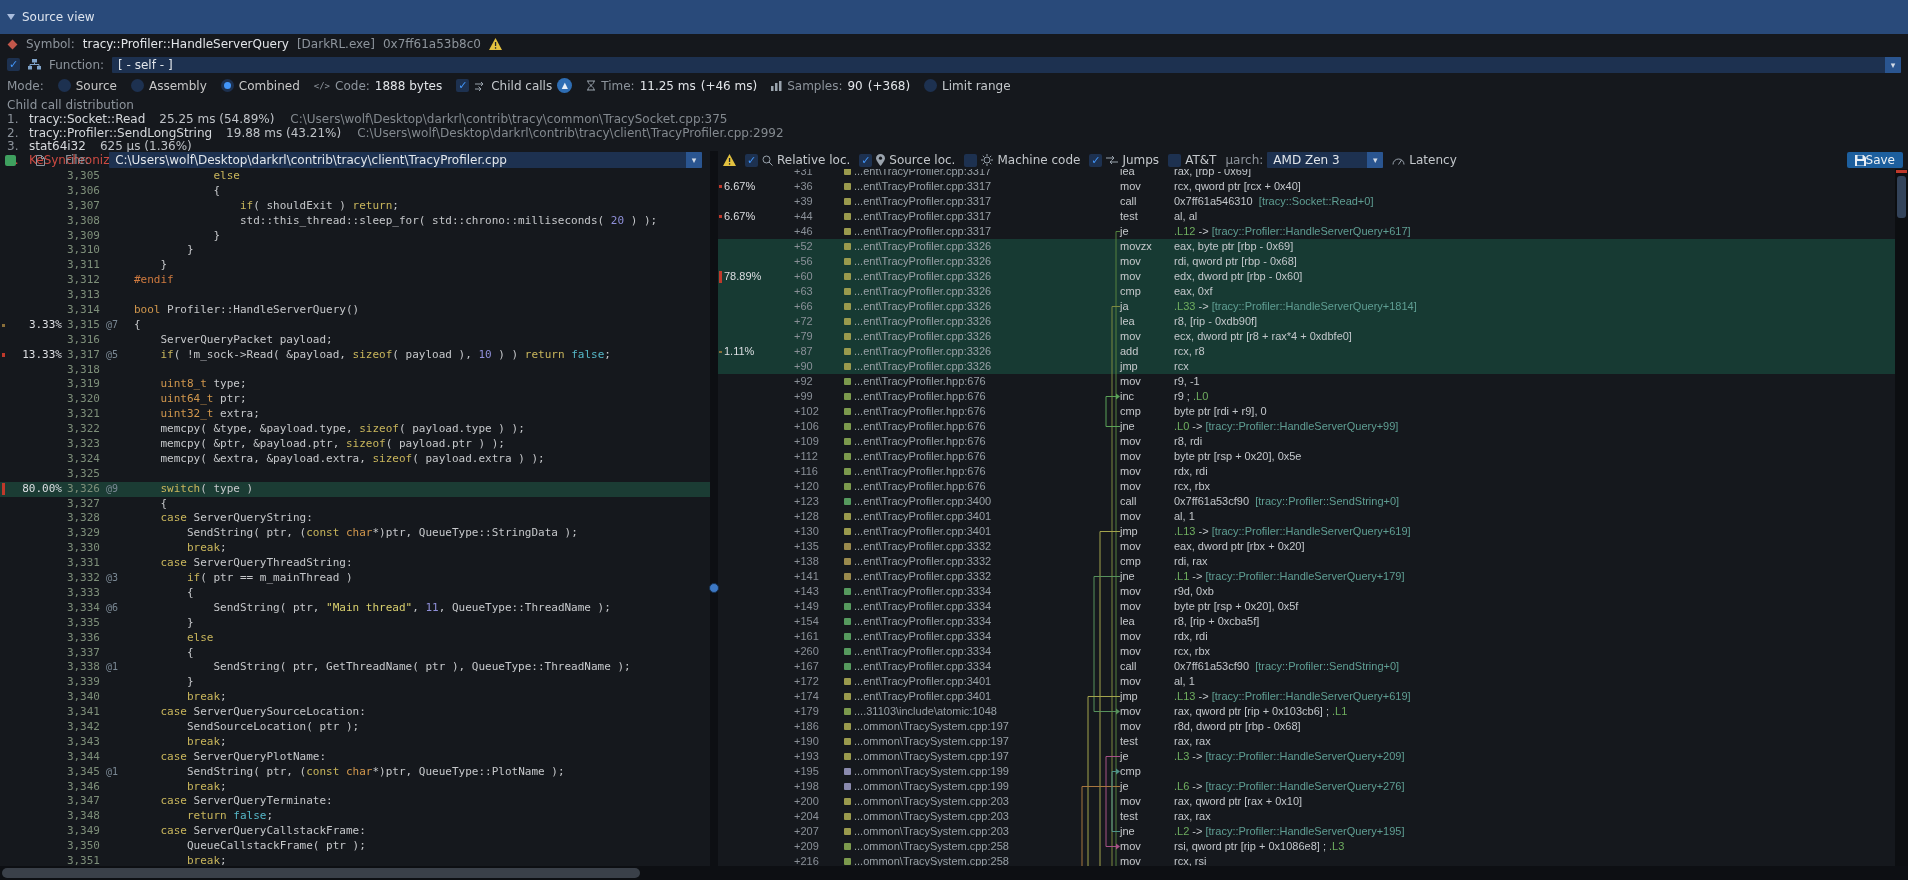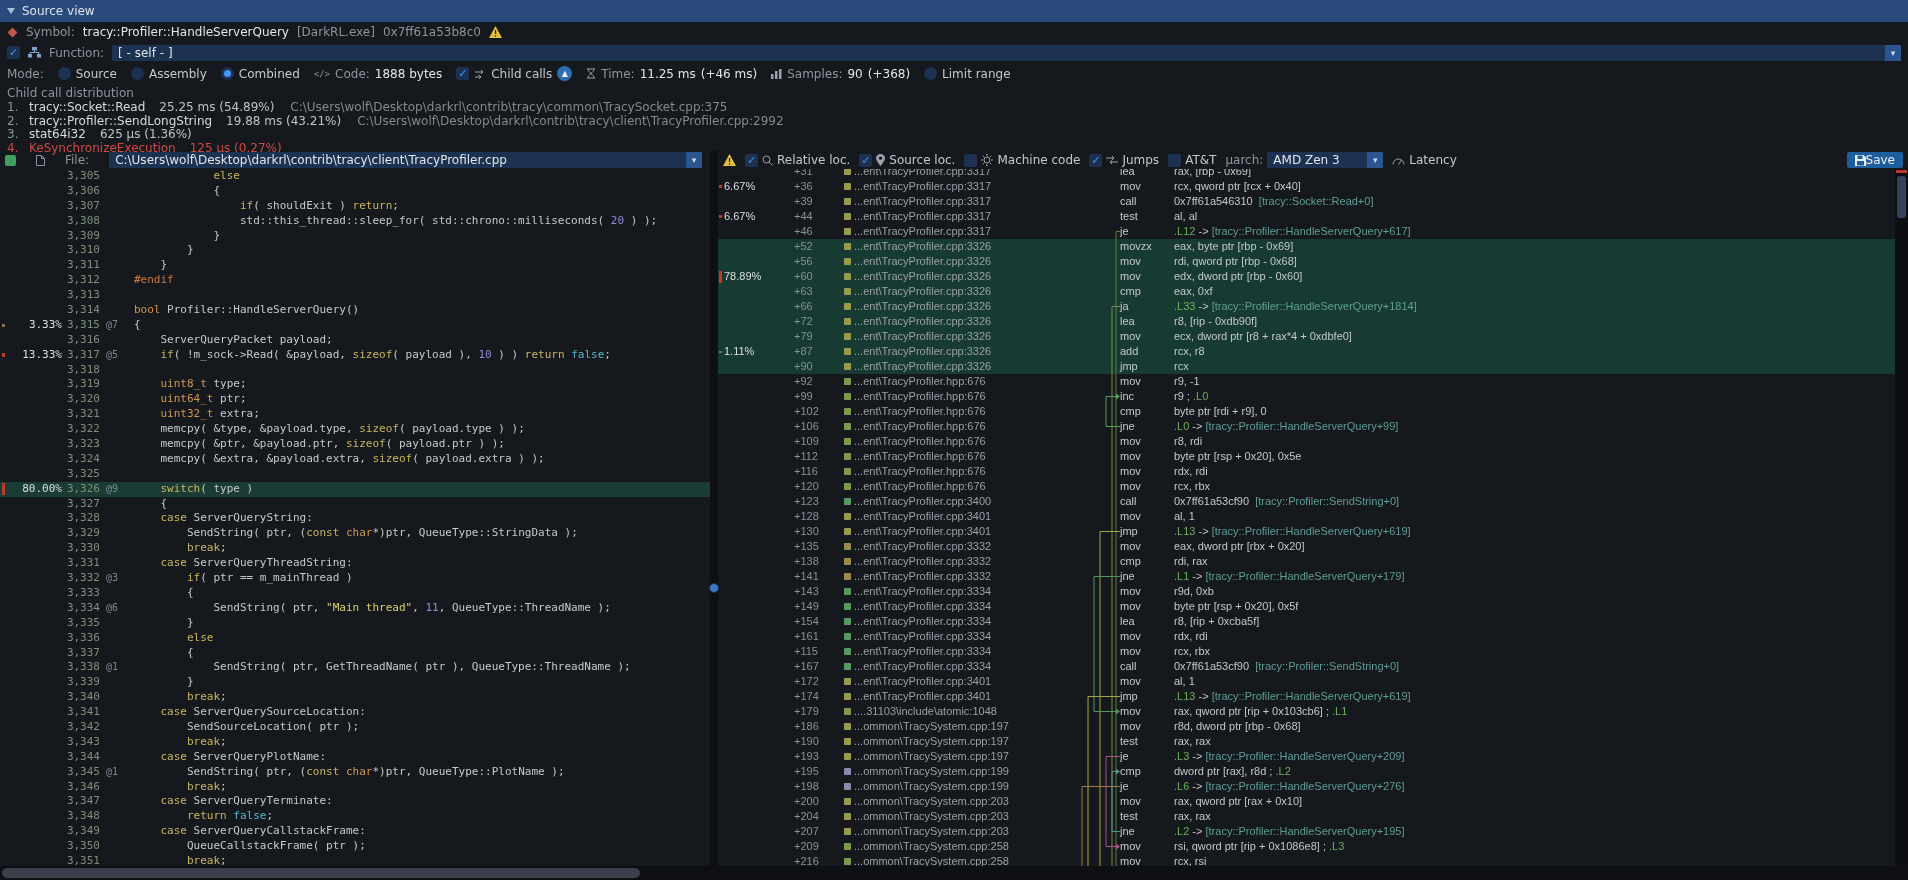--- a/index.html
+++ b/index.html
@@ -1,20 +1,20 @@
 <!DOCTYPE html>
 <html><head>
 <meta charset="utf-8">
 <style>
 *{box-sizing:border-box;margin:0;padding:0}
 html,body{background:#000}
 .window{position:relative;width:1908px;height:880px;background:#15181d;overflow:hidden;
   font-family:"DejaVu Sans",sans-serif;font-size:12px;color:#c8c8c8}
 
-.titlebar{height:22px;background:#294a7a;display:flex;align-items:center;gap:7px;padding:0 7px;color:#dde4ee}
+.titlebar{height:34px;background:#294a7a;display:flex;align-items:center;gap:7px;padding:0 7px;color:#dde4ee}
 .tri-down{width:0;height:0;border-left:4px solid transparent;border-right:4px solid transparent;border-top:6px solid #a9bddd}
 .title-text{font-size:12px}
 
 .hrow{display:flex;align-items:center;gap:8px;padding:8px 7px}
 #symbol-row{height:20px}
 #function-row{height:21px}
 #mode-row{height:21px;gap:14px}
 .lbl{color:#8d949c}
 .val{color:#e2e5e9}
 .ic{flex:none;display:inline-block}
@@ -370,29 +370,29 @@
             <div class="asm-row"><span class="a-heat"></span><span class="a-pct"></span><span class="a-off">+123</span><span class="a-sq"><i style="background: rgb(86, 154, 94);"></i></span><span class="a-loc">...ent\TracyProfiler.cpp:3400</span><span class="a-jump"></span><span class="a-ins">call</span><span class="a-ops">0x7ff61a53cf90  <span class="op-sym">[tracy::Profiler::SendString+0]</span></span></div>
             <div class="asm-row"><span class="a-heat"></span><span class="a-pct"></span><span class="a-off">+128</span><span class="a-sq"><i style="background: rgb(154, 154, 77);"></i></span><span class="a-loc">...ent\TracyProfiler.cpp:3401</span><span class="a-jump"></span><span class="a-ins">mov</span><span class="a-ops">al, 1</span></div>
             <div class="asm-row"><span class="a-heat"></span><span class="a-pct"></span><span class="a-off">+130</span><span class="a-sq"><i style="background: rgb(154, 154, 77);"></i></span><span class="a-loc">...ent\TracyProfiler.cpp:3401</span><span class="a-jump"></span><span class="a-ins">jmp</span><span class="a-ops"><span class="op-lbl">.L13</span> -&gt; <span class="op-sym">[tracy::Profiler::HandleServerQuery+619]</span></span></div>
             <div class="asm-row"><span class="a-heat"></span><span class="a-pct"></span><span class="a-off">+135</span><span class="a-sq"><i style="background: rgb(154, 138, 77);"></i></span><span class="a-loc">...ent\TracyProfiler.cpp:3332</span><span class="a-jump"></span><span class="a-ins">mov</span><span class="a-ops">eax, dword ptr [rbx + 0x20]</span></div>
             <div class="asm-row"><span class="a-heat"></span><span class="a-pct"></span><span class="a-off">+138</span><span class="a-sq"><i style="background: rgb(154, 138, 77);"></i></span><span class="a-loc">...ent\TracyProfiler.cpp:3332</span><span class="a-jump"></span><span class="a-ins">cmp</span><span class="a-ops">rdi, rax</span></div>
             <div class="asm-row"><span class="a-heat"></span><span class="a-pct"></span><span class="a-off">+141</span><span class="a-sq"><i style="background: rgb(154, 138, 77);"></i></span><span class="a-loc">...ent\TracyProfiler.cpp:3332</span><span class="a-jump"></span><span class="a-ins">jne</span><span class="a-ops"><span class="op-lbl">.L1</span> -&gt; <span class="op-sym">[tracy::Profiler::HandleServerQuery+179]</span></span></div>
             <div class="asm-row"><span class="a-heat"></span><span class="a-pct"></span><span class="a-off">+143</span><span class="a-sq"><i style="background: rgb(86, 154, 94);"></i></span><span class="a-loc">...ent\TracyProfiler.cpp:3334</span><span class="a-jump"></span><span class="a-ins">mov</span><span class="a-ops">r9d, 0xb</span></div>
             <div class="asm-row"><span class="a-heat"></span><span class="a-pct"></span><span class="a-off">+149</span><span class="a-sq"><i style="background: rgb(86, 154, 94);"></i></span><span class="a-loc">...ent\TracyProfiler.cpp:3334</span><span class="a-jump"></span><span class="a-ins">mov</span><span class="a-ops">byte ptr [rsp + 0x20], 0x5f</span></div>
             <div class="asm-row"><span class="a-heat"></span><span class="a-pct"></span><span class="a-off">+154</span><span class="a-sq"><i style="background: rgb(86, 154, 94);"></i></span><span class="a-loc">...ent\TracyProfiler.cpp:3334</span><span class="a-jump"></span><span class="a-ins">lea</span><span class="a-ops">r8, [rip + 0xcba5f]</span></div>
             <div class="asm-row"><span class="a-heat"></span><span class="a-pct"></span><span class="a-off">+161</span><span class="a-sq"><i style="background: rgb(86, 154, 94);"></i></span><span class="a-loc">...ent\TracyProfiler.cpp:3334</span><span class="a-jump"></span><span class="a-ins">mov</span><span class="a-ops">rdx, rdi</span></div>
-            <div class="asm-row"><span class="a-heat"></span><span class="a-pct"></span><span class="a-off">+115</span><span class="a-sq"><i style="background: rgb(86, 154, 94);"></i></span><span class="a-loc">...ent\TracyProfiler.cpp:3334</span><span class="a-jump"></span><span class="a-ins">mov</span><span class="a-ops">rcx, rbx</span></div>
+            <div class="asm-row"><span class="a-heat"></span><span class="a-pct"></span><span class="a-off">+260</span><span class="a-sq"><i style="background: rgb(86, 154, 94);"></i></span><span class="a-loc">...ent\TracyProfiler.cpp:3334</span><span class="a-jump"></span><span class="a-ins">mov</span><span class="a-ops">rcx, rbx</span></div>
             <div class="asm-row"><span class="a-heat"></span><span class="a-pct"></span><span class="a-off">+167</span><span class="a-sq"><i style="background: rgb(86, 154, 94);"></i></span><span class="a-loc">...ent\TracyProfiler.cpp:3334</span><span class="a-jump"></span><span class="a-ins">call</span><span class="a-ops">0x7ff61a53cf90  <span class="op-sym">[tracy::Profiler::SendString+0]</span></span></div>
             <div class="asm-row"><span class="a-heat"></span><span class="a-pct"></span><span class="a-off">+172</span><span class="a-sq"><i style="background: rgb(154, 154, 77);"></i></span><span class="a-loc">...ent\TracyProfiler.cpp:3401</span><span class="a-jump"></span><span class="a-ins">mov</span><span class="a-ops">al, 1</span></div>
             <div class="asm-row"><span class="a-heat"></span><span class="a-pct"></span><span class="a-off">+174</span><span class="a-sq"><i style="background: rgb(154, 154, 77);"></i></span><span class="a-loc">...ent\TracyProfiler.cpp:3401</span><span class="a-jump"></span><span class="a-ins">jmp</span><span class="a-ops"><span class="op-lbl">.L13</span> -&gt; <span class="op-sym">[tracy::Profiler::HandleServerQuery+619]</span></span></div>
             <div class="asm-row"><span class="a-heat"></span><span class="a-pct"></span><span class="a-off">+179</span><span class="a-sq"><i style="background: rgb(124, 154, 77);"></i></span><span class="a-loc">....31103\include\atomic:1048</span><span class="a-jump"></span><span class="a-ins">mov</span><span class="a-ops">rax, qword ptr [rip + 0x103cb6] ; <span class="op-lbl">.L1</span></span></div>
             <div class="asm-row"><span class="a-heat"></span><span class="a-pct"></span><span class="a-off">+186</span><span class="a-sq"><i style="background: rgb(154, 154, 77);"></i></span><span class="a-loc">...ommon\TracySystem.cpp:197</span><span class="a-jump"></span><span class="a-ins">mov</span><span class="a-ops">r8d, dword ptr [rbp - 0x68]</span></div>
             <div class="asm-row"><span class="a-heat"></span><span class="a-pct"></span><span class="a-off">+190</span><span class="a-sq"><i style="background: rgb(154, 154, 77);"></i></span><span class="a-loc">...ommon\TracySystem.cpp:197</span><span class="a-jump"></span><span class="a-ins">test</span><span class="a-ops">rax, rax</span></div>
             <div class="asm-row"><span class="a-heat"></span><span class="a-pct"></span><span class="a-off">+193</span><span class="a-sq"><i style="background: rgb(154, 154, 77);"></i></span><span class="a-loc">...ommon\TracySystem.cpp:197</span><span class="a-jump"></span><span class="a-ins">je</span><span class="a-ops"><span class="op-lbl">.L3</span> -&gt; <span class="op-sym">[tracy::Profiler::HandleServerQuery+209]</span></span></div>
-            <div class="asm-row"><span class="a-heat"></span><span class="a-pct"></span><span class="a-off">+195</span><span class="a-sq"><i style="background: rgb(138, 138, 174);"></i></span><span class="a-loc">...ommon\TracySystem.cpp:199</span><span class="a-jump"></span><span class="a-ins">cmp</span><span class="a-ops">dword ptr [rax], r8d ; <span class="op-lbl">.L2</span></span></div>
+            <div class="asm-row"><span class="a-heat"></span><span class="a-pct"></span><span class="a-off">+195</span><span class="a-sq"><i style="background: rgb(138, 138, 174);"></i></span><span class="a-loc">...ommon\TracySystem.cpp:199</span><span class="a-jump"></span><span class="a-ins">cmp</span></div>
             <div class="asm-row"><span class="a-heat"></span><span class="a-pct"></span><span class="a-off">+198</span><span class="a-sq"><i style="background: rgb(138, 138, 174);"></i></span><span class="a-loc">...ommon\TracySystem.cpp:199</span><span class="a-jump"></span><span class="a-ins">je</span><span class="a-ops"><span class="op-lbl">.L6</span> -&gt; <span class="op-sym">[tracy::Profiler::HandleServerQuery+276]</span></span></div>
             <div class="asm-row"><span class="a-heat"></span><span class="a-pct"></span><span class="a-off">+200</span><span class="a-sq"><i style="background: rgb(154, 154, 77);"></i></span><span class="a-loc">...ommon\TracySystem.cpp:203</span><span class="a-jump"></span><span class="a-ins">mov</span><span class="a-ops">rax, qword ptr [rax + 0x10]</span></div>
             <div class="asm-row"><span class="a-heat"></span><span class="a-pct"></span><span class="a-off">+204</span><span class="a-sq"><i style="background: rgb(154, 154, 77);"></i></span><span class="a-loc">...ommon\TracySystem.cpp:203</span><span class="a-jump"></span><span class="a-ins">test</span><span class="a-ops">rax, rax</span></div>
             <div class="asm-row"><span class="a-heat"></span><span class="a-pct"></span><span class="a-off">+207</span><span class="a-sq"><i style="background: rgb(154, 154, 77);"></i></span><span class="a-loc">...ommon\TracySystem.cpp:203</span><span class="a-jump"></span><span class="a-ins">jne</span><span class="a-ops"><span class="op-lbl">.L2</span> -&gt; <span class="op-sym">[tracy::Profiler::HandleServerQuery+195]</span></span></div>
             <div class="asm-row"><span class="a-heat"></span><span class="a-pct"></span><span class="a-off">+209</span><span class="a-sq"><i style="background: rgb(124, 154, 77);"></i></span><span class="a-loc">...ommon\TracySystem.cpp:258</span><span class="a-jump"></span><span class="a-ins">mov</span><span class="a-ops">rsi, qword ptr [rip + 0x1086e8] ; <span class="op-lbl">.L3</span></span></div>
             <div class="asm-row"><span class="a-heat"></span><span class="a-pct"></span><span class="a-off">+216</span><span class="a-sq"><i style="background: rgb(124, 154, 77);"></i></span><span class="a-loc">...ommon\TracySystem.cpp:258</span><span class="a-jump"></span><span class="a-ins">mov</span><span class="a-ops">rcx, rsi</span></div>
             <svg class="jump-svg" width="44" height="705">
               <line x1="40" y1="67.5" x2="40" y2="705" stroke="#55813f" stroke-width="1"></line>
               <line x1="40" y1="67.5" x2="44" y2="67.5" stroke="#55813f" stroke-width="1"></line>
               <line x1="36" y1="142.5" x2="36" y2="705" stroke="#7d8a41" stroke-width="1"></line>

